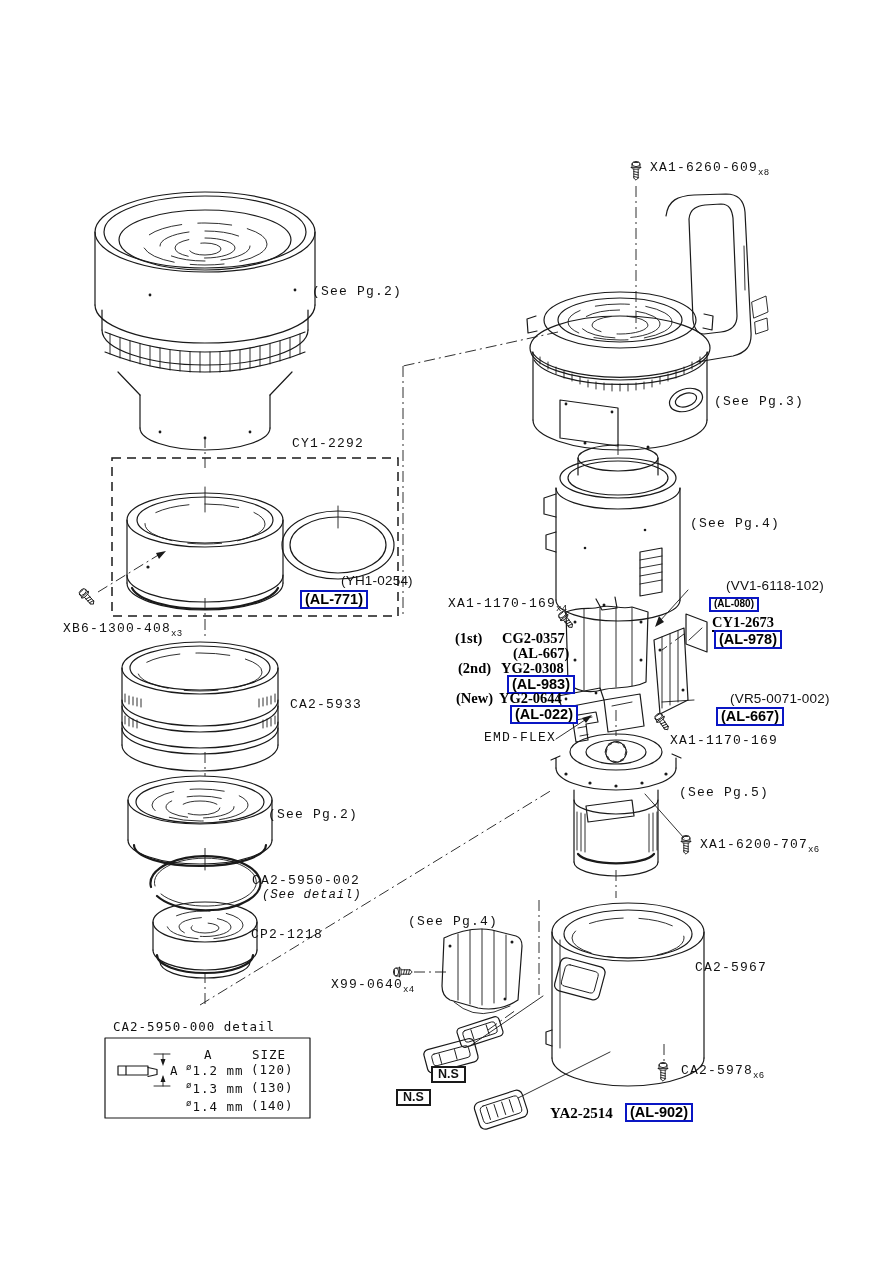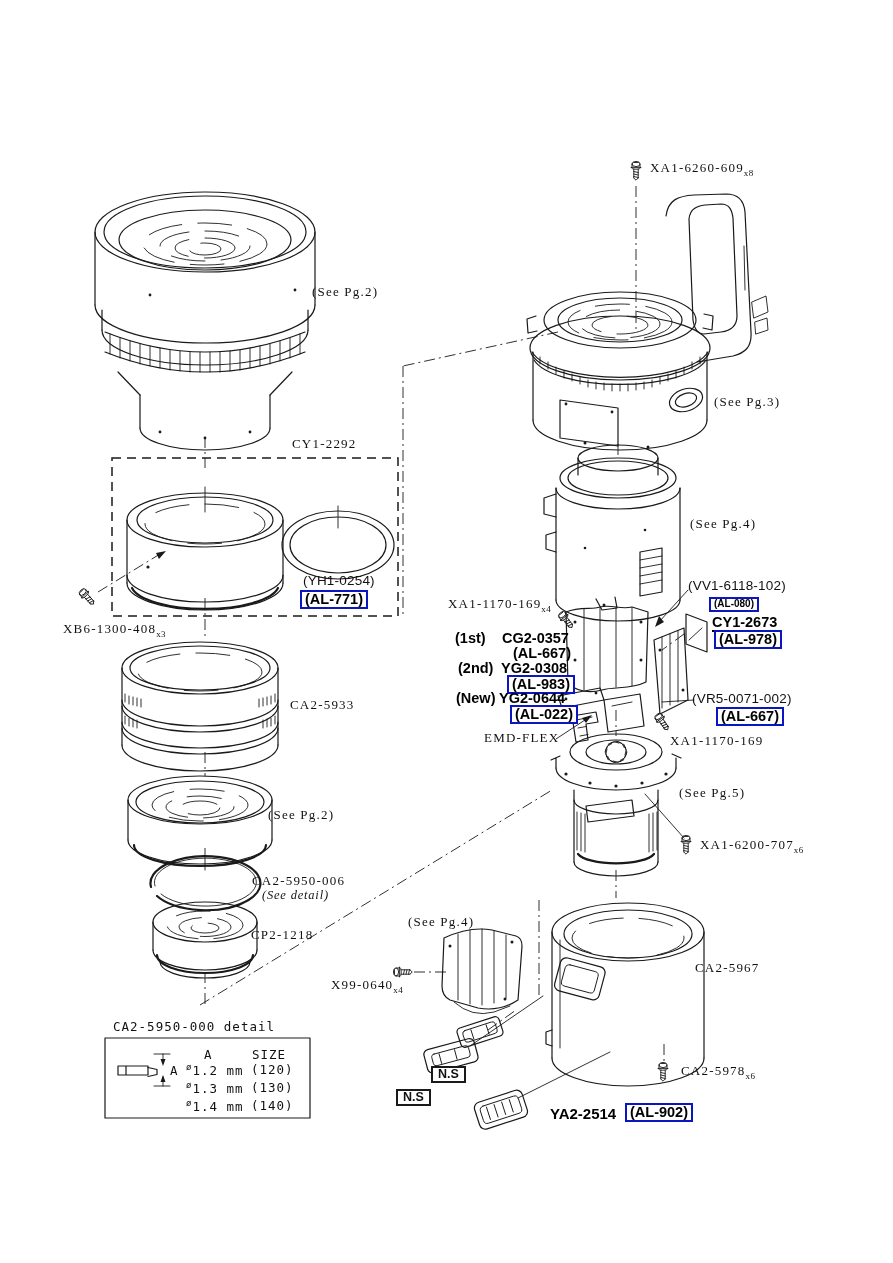--- a/index.html
+++ b/index.html
@@ -8,24 +8,24 @@
          font-family:"DejaVu Sans Mono",monospace;color:#111;}
   #art{position:absolute;left:0;top:0;width:893px;height:1263px;}
   .s{stroke:#1a1a1a;fill:none;stroke-width:1.2;stroke-linecap:round;stroke-linejoin:round;}
   .s2{stroke-width:2.2;}
   .thin{stroke-width:0.9;}
   .cl{stroke:#1a1a1a;fill:none;stroke-width:0.9;stroke-dasharray:11 4 2 4;}
   .dash{stroke:#1a1a1a;fill:none;stroke-width:1.5;stroke-dasharray:9 6;}
   .brk{stroke-dasharray:34 16;}
   .fillb{fill:#1a1a1a;stroke:none;}
   .lbl{position:absolute;white-space:nowrap;line-height:1.05;color:#111;}
-  .code{font-family:Liberation Serif, serif;font-size:13px;letter-spacing:1.2px;}
+  .code{font-family:Liberation Mono, monospace;font-size:13px;letter-spacing:1.2px;}
   .code sub{font-size:9px;letter-spacing:0.4px;}
-  .ref{font-family:"Liberation Sans",sans-serif;font-size:13.5px;letter-spacing:0.2px;}
-  .b{font-family:Liberation Sans, sans-serif;font-weight:700;font-size:14.5px;color:#000;}
+  .ref{font-family:"Liberation Sans",sans-serif;font-size:13.5px;letter-spacing:0.2px;margin-left:38px;}
+  .b{font-family:Liberation Serif, serif;font-weight:700;font-size:14.5px;color:#000;}
   .u{border-bottom:2.2px solid #000;}
   .albox{display:inline-block;border:2.2px solid #0a16c4;padding:0 3px;background:#fff;
          font-family:"Liberation Sans",sans-serif;font-weight:700;font-size:14.5px;color:#000;}
   .nsbox{display:inline-block;border:2px solid #1a1a1a;padding:0 5px;background:#fff;
          font-family:"Liberation Sans",sans-serif;font-weight:700;font-size:12.5px;color:#111;margin-top:48px;}
   .it{font-style:italic;font-size:12.5px;letter-spacing:0.8px;}
   .tbl{font-family:"DejaVu Sans Mono",monospace;font-size:12.5px;letter-spacing:1px;}
   .tbl sup{font-size:9px;}
 </style>
 </head>
@@ -325,21 +325,21 @@
 
   <div class="lbl ref" style="left:303px;top:574px">(YH1-0254)</div>
   <div class="lbl" style="left:300px;top:590px"><span class="albox">(AL-771)</span></div>
 
   <div class="lbl code" style="left:63px;top:622px"><span>XB6-1300-408</span><sub>x3</sub></div>
 
   <div class="lbl code" style="left:290px;top:698px">CA2-5933</div>
 
   <div class="lbl code" style="left:268px;top:808px">(See Pg.2)</div>
 
-  <div class="lbl code" style="left:252px;top:874px">CA2-5950-006</div>
+  <div class="lbl code" style="left:252px;top:874px">CA2-5950-002</div>
   <div class="lbl code it" style="left:262px;top:889px">(See detail)</div>
 
   <div class="lbl code" style="left:251px;top:928px">CP2-1218</div>
 
   <div class="lbl tbl" style="left:113px;top:1020px">CA2-5950-000 detail</div>
   <div class="lbl tbl" style="left:170px;top:1064px">A</div>
   <div class="lbl tbl" style="left:204px;top:1048px">A</div>
   <div class="lbl tbl" style="left:252px;top:1048px">SIZE</div>
   <div class="lbl tbl" style="left:186px;top:1063px"><sup>ø</sup><span>1.2 mm</span></div>
   <div class="lbl tbl" style="left:251px;top:1063px">(120)</div>

